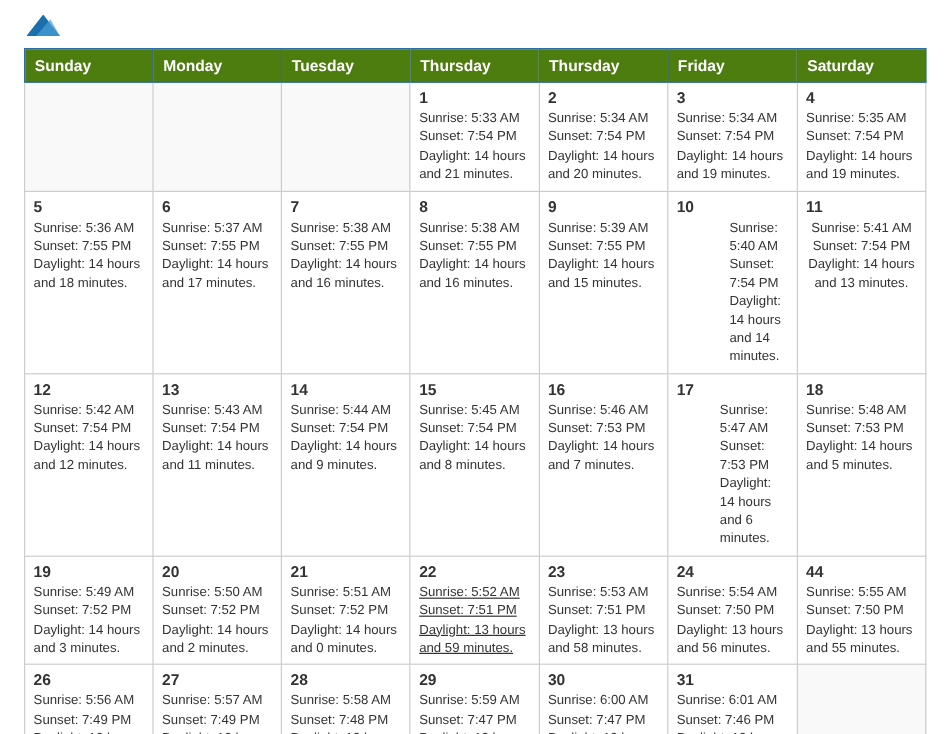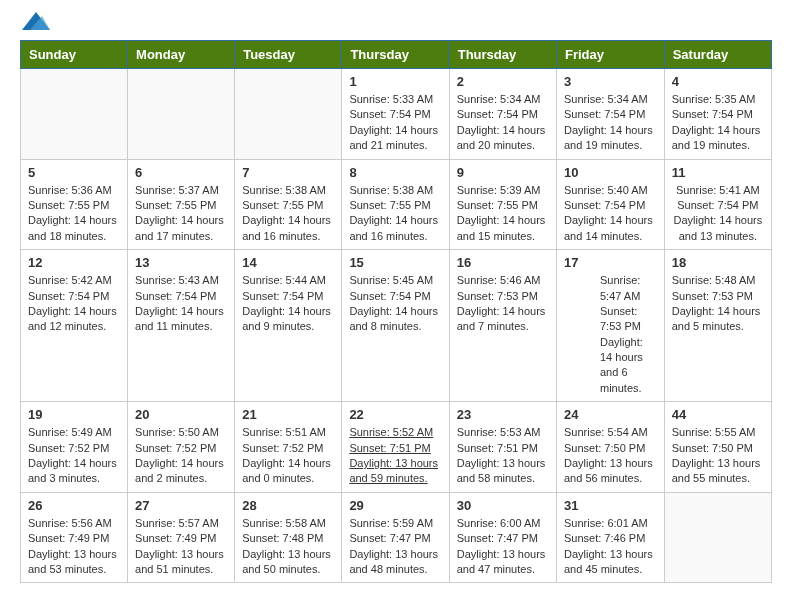--- a/index.html
+++ b/index.html
@@ -180,21 +180,21 @@
         </td>
         <td>
           <span class="day-number">9</span>
           <div class="day-info" style="white-space: pre-line;">Sunrise: 5:39 AM
 Sunset: 7:55 PM
 Daylight: 14 hours
 and 15 minutes.</div>
         </td>
         <td>
           <span class="day-number">10</span>
-          <div class="day-info" style="white-space: pre-line;">Sunrise: 5:40 AM
+          <div class="day-info" style="white-space: pre-line; margin-left: 44px;">Sunrise: 5:40 AM
 Sunset: 7:54 PM
 Daylight: 14 hours
 and 14 minutes.</div>
         </td>
         <td>
           <span class="day-number">11</span>
           <div class="day-info" style="white-space: pre-line; text-align: center;">Sunrise: 5:41 AM
 Sunset: 7:54 PM
 Daylight: 14 hours
 and 13 minutes.</div>

